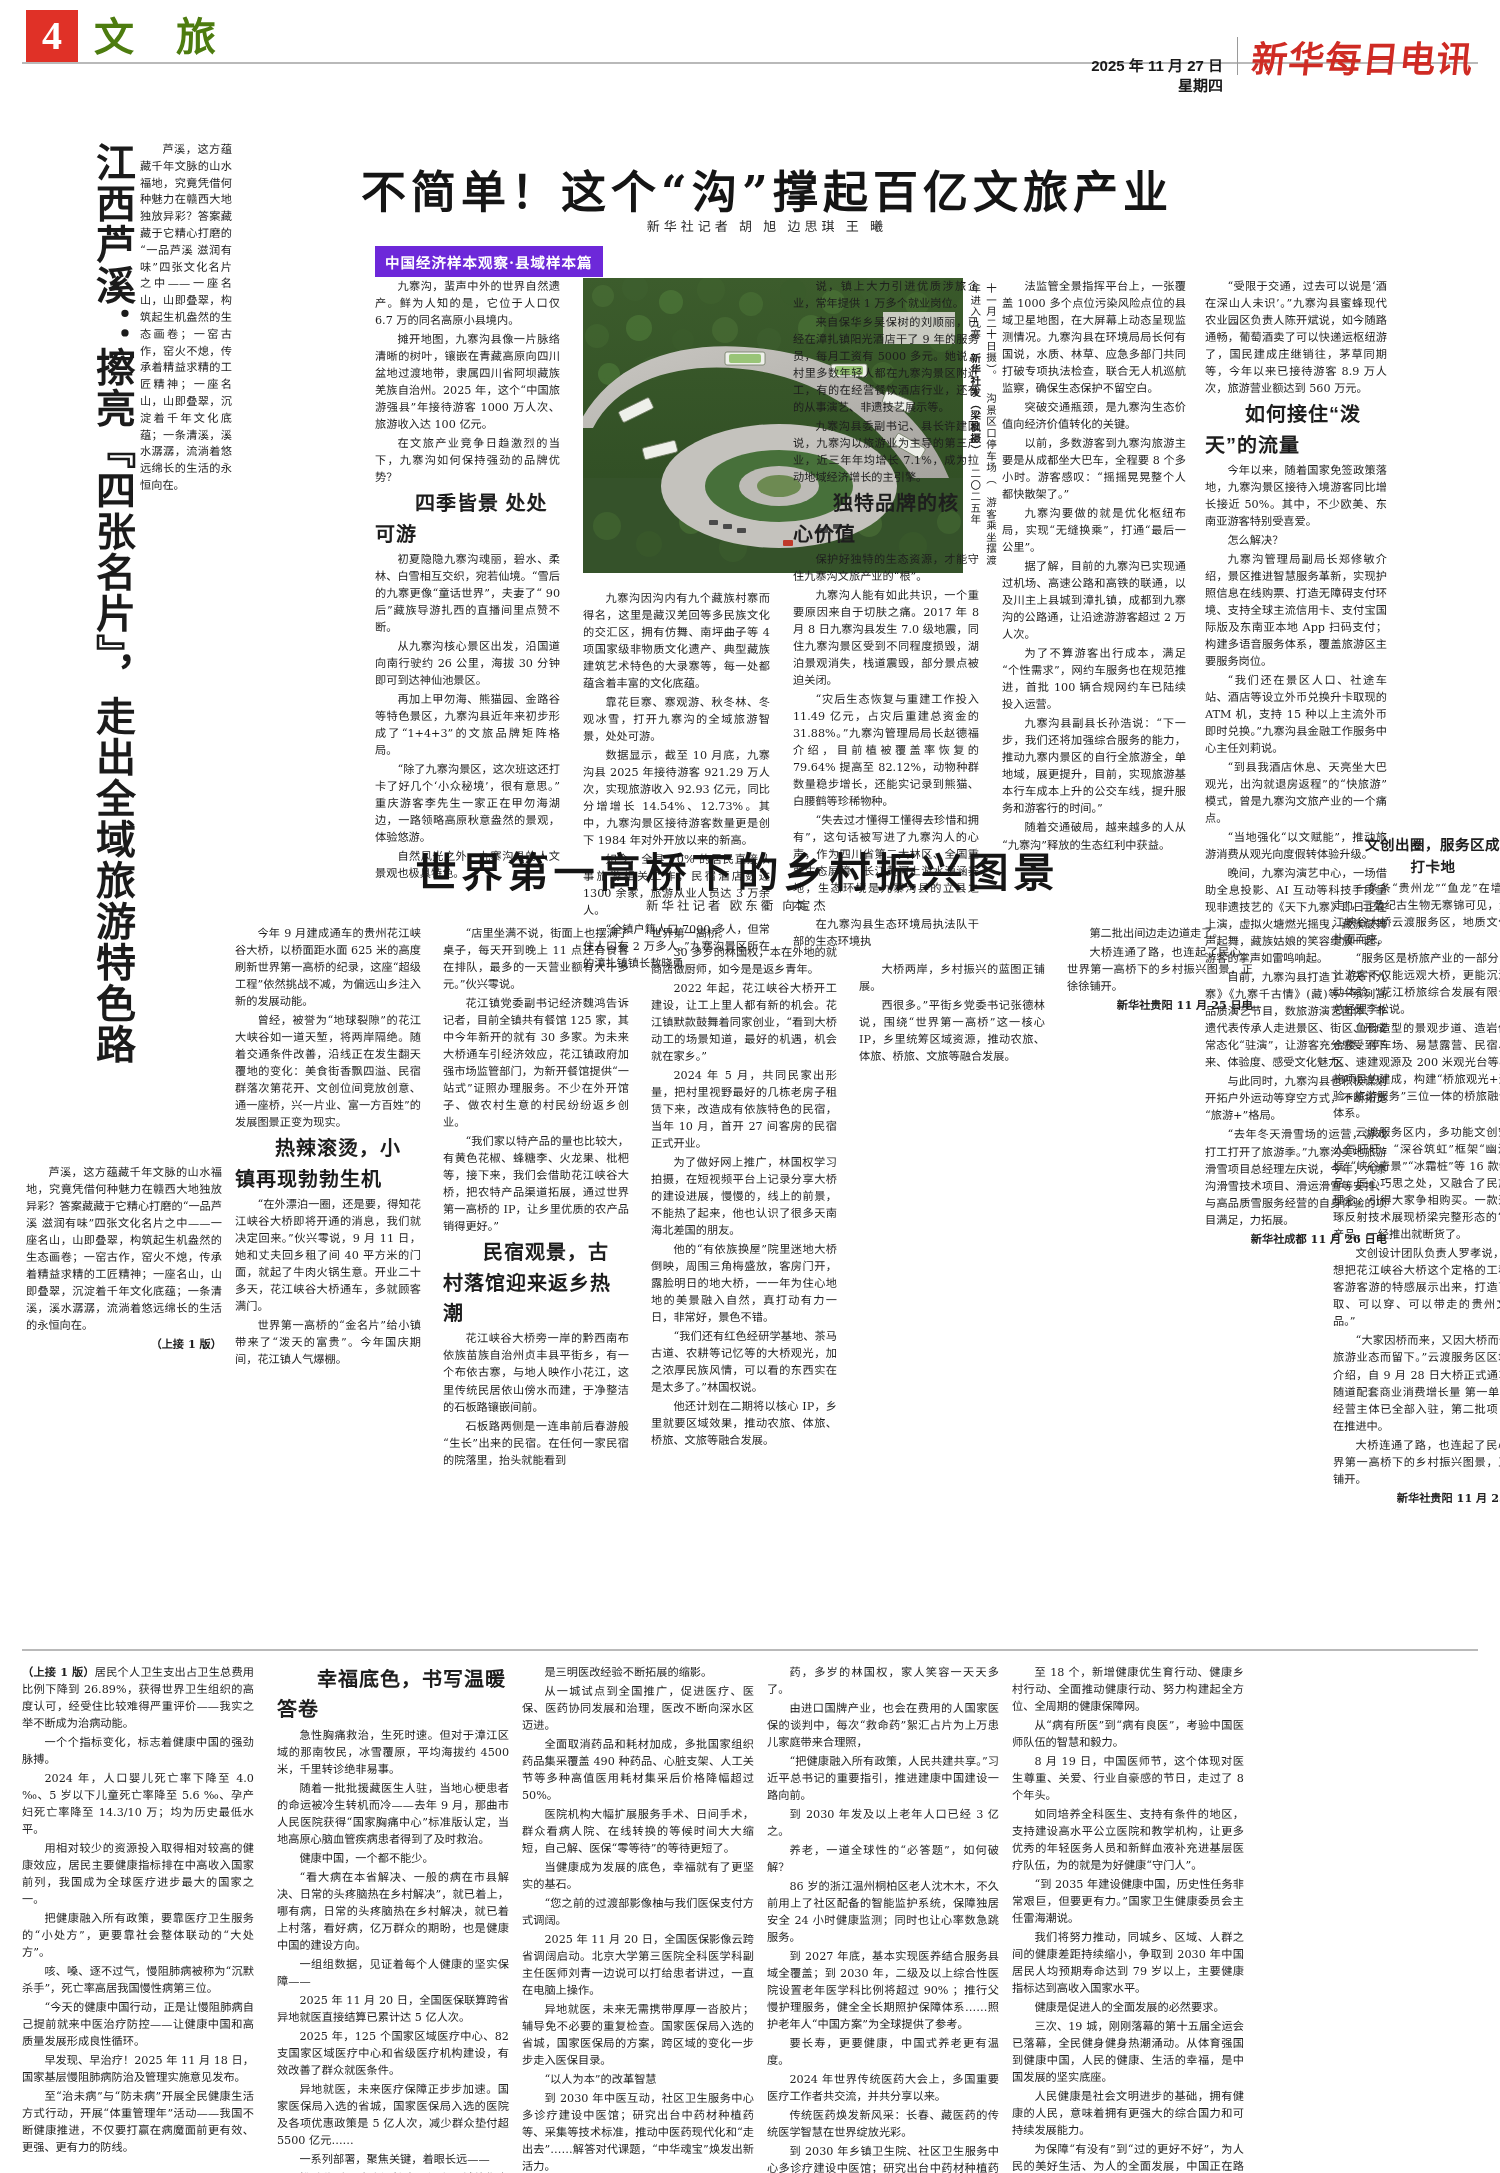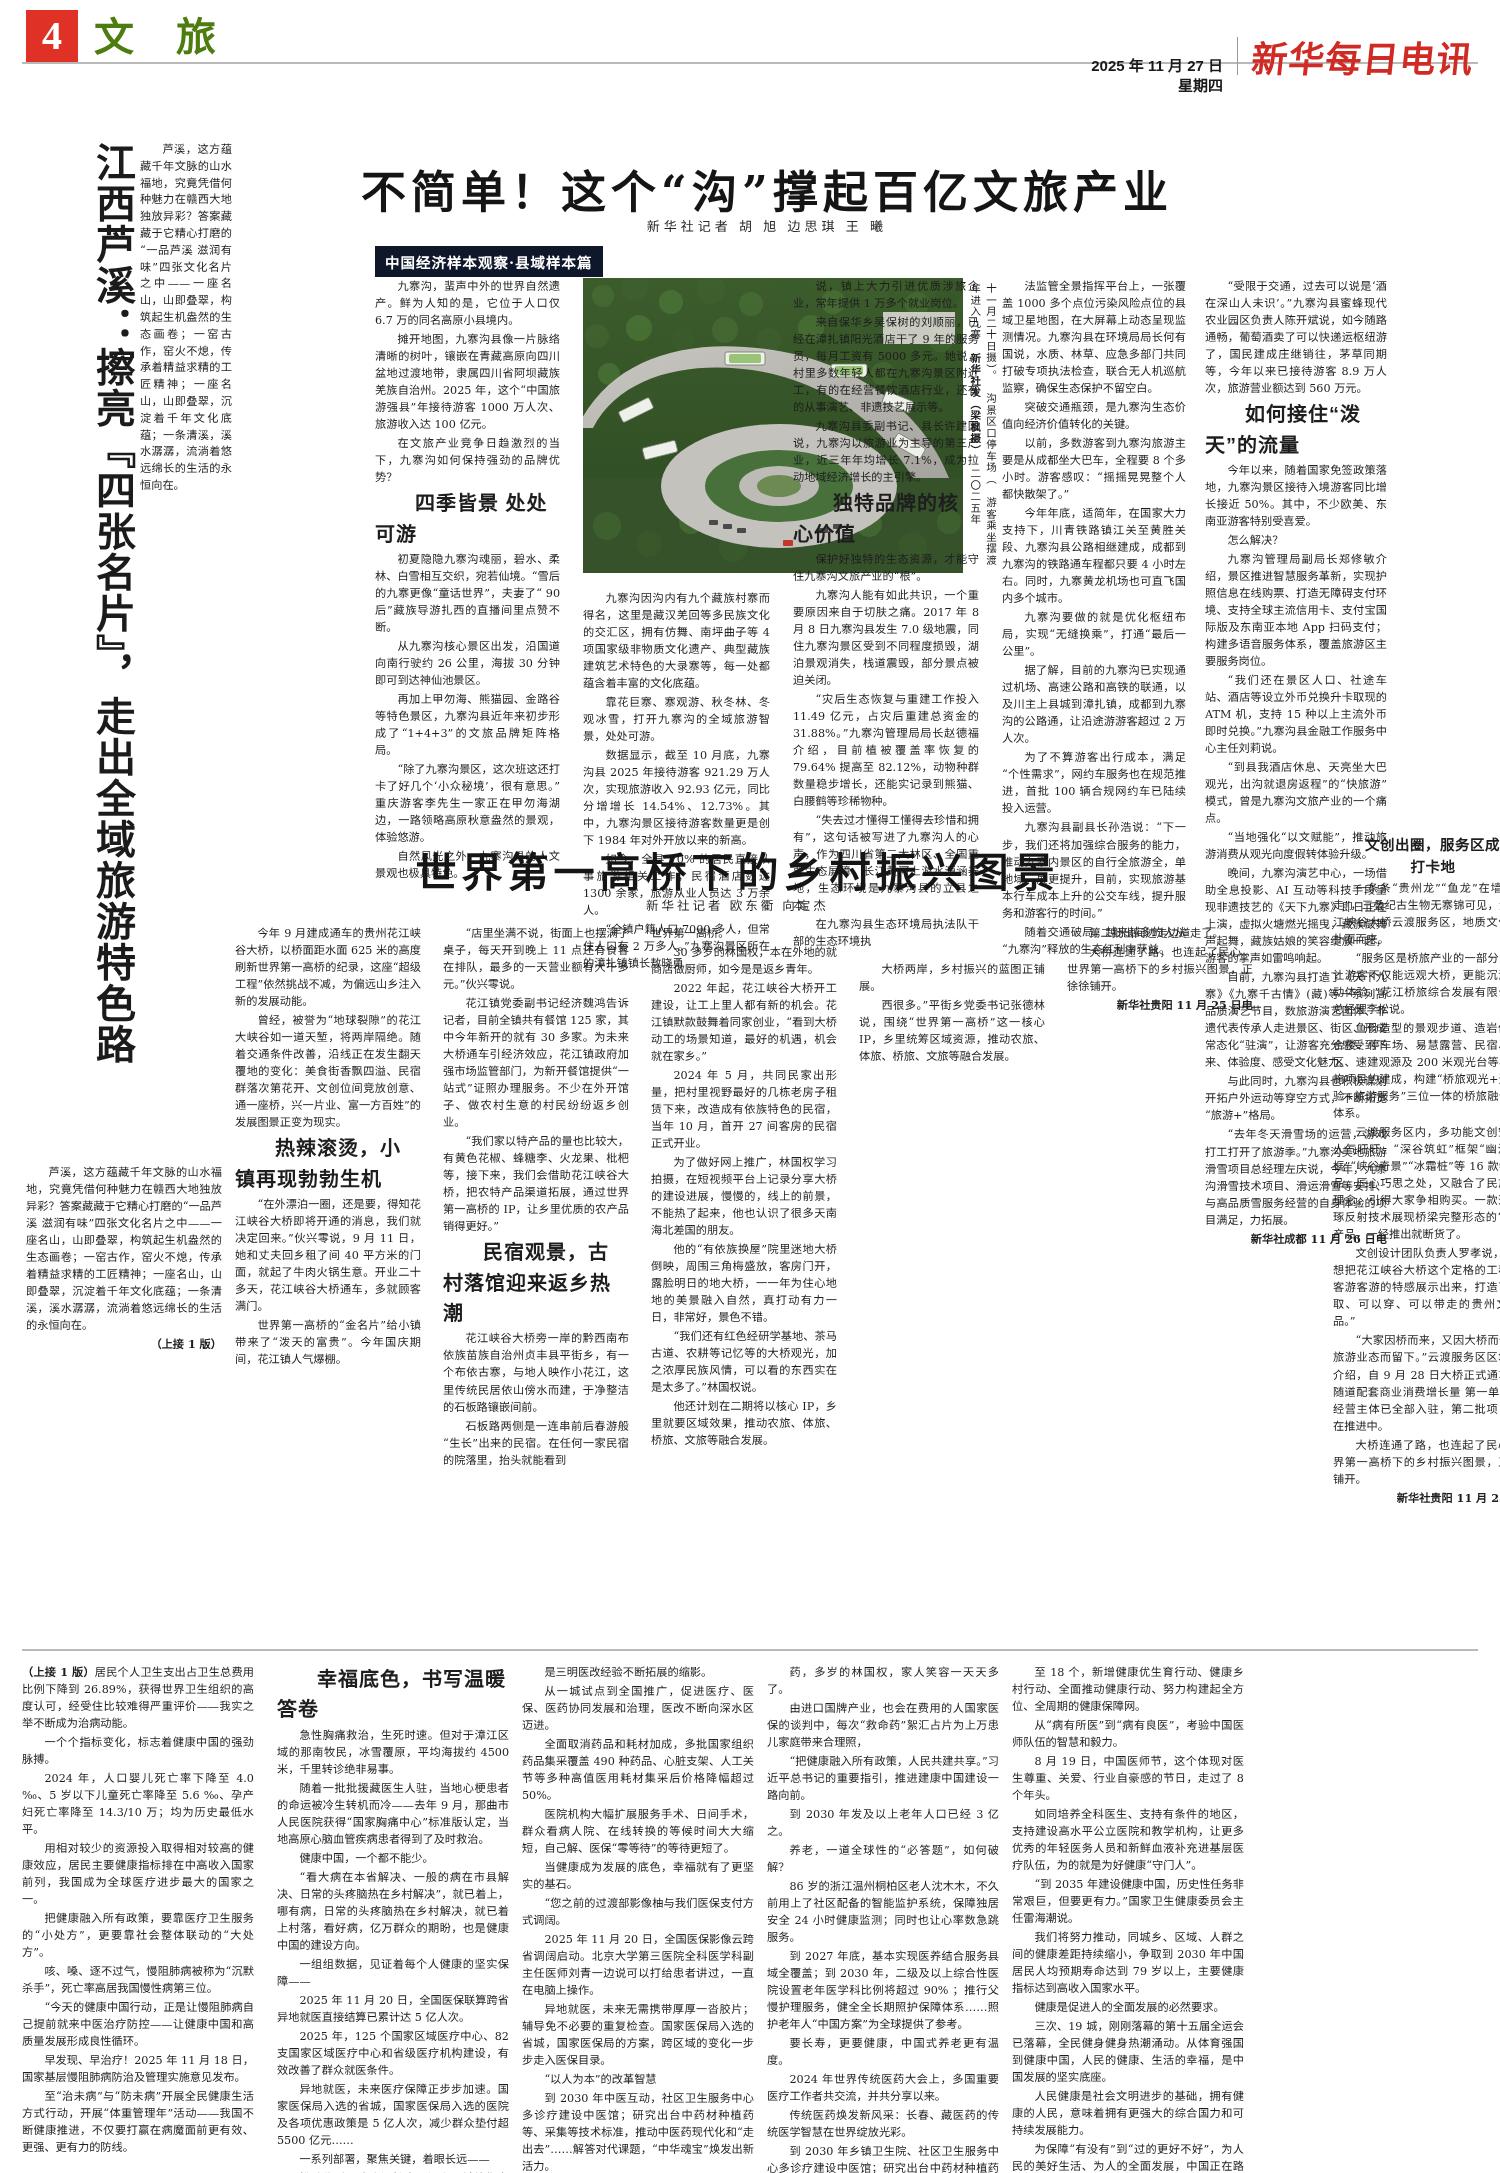--- a/index.html
+++ b/index.html
@@ -86,21 +86,21 @@
     font-family:"DejaVu Serif","Liberation Serif",serif;
     font-weight:700;font-size:45px;letter-spacing:5px;
     color:#151515;white-space:nowrap;
   }
   .a1-by{
     position:absolute;left:104px;top:78px;width:1046px;
     text-align:center;font-size:13px;letter-spacing:4px;color:#2a2a2a;
   }
   .badge{
     position:absolute;left:235px;top:108px;
-    background:#0f172a;color:#fff;font-weight:700;
+    background:#6d28d9;color:#fff;font-weight:700;
     font-size:14.5px;letter-spacing:1px;
     padding:5px 10px;white-space:nowrap;
     font-family:"DejaVu Serif","Liberation Serif",serif;
   }
   .a1-c1{position:absolute;left:235px;top:140px;width:185px;}
   .a1-c2{position:absolute;left:443px;top:140px;width:187px;}
   .a1-c3{position:absolute;left:653px;top:460px;width:186px;}
   .a1-c4{position:absolute;left:862px;top:140px;width:184px;}
   .a1-c5{position:absolute;left:1065px;top:140px;width:182px;}
 
@@ -303,21 +303,20 @@
       <p>九寨沟人能有如此共识，一个重要原因来自于切肤之痛。2017 年 8 月 8 日九寨沟县发生 7.0 级地震，同住九寨沟景区受到不同程度损毁，湖泊景观消失，栈道震毁，部分景点被迫关闭。</p>
       <p>“灾后生态恢复与重建工作投入 11.49 亿元，占灾后重建总资金的 31.88%。”九寨沟管理局局长赵德福介绍，目前植被覆盖率恢复的 79.64% 提高至 82.12%，动物种群数量稳步增长，还能实记录到熊猫、白腰鹤等珍稀物种。</p>
       <p>“失去过才懂得工懂得去珍惜和拥有”，这句话被写进了九寨沟人的心声，作为四川省第二大林区、全国重要生态屏障、长江黄河上游水源涵养地，生态环境是九寨沟县的立县之本。</p>
       <p>在九寨沟县生态环境局执法队干部的生态环境执</p>
     </div>
 
     <div class="col a1-c4">
       <p>法监管全景指挥平台上，一张覆盖 1000 多个点位污染风险点位的县域卫星地图，在大屏幕上动态呈现监测情况。九寨沟县在环境局局长何有国说，水质、林草、应急多部门共同打破专项执法检查，联合无人机巡航监察，确保生态保护不留空白。</p>
       <p>突破交通瓶颈，是九寨沟生态价值向经济价值转化的关键。</p>
       <p>以前，多数游客到九寨沟旅游主要是从成都坐大巴车，全程要 8 个多小时。游客感叹：“摇摇晃晃整个人都快散架了。”</p>
-      <p>今年年底，适简年，在国家大力支持下，川青铁路镇江关至黄胜关段、九寨沟县公路相继建成，成都到九寨沟的铁路通车程都只要 4 小时左右。同时，九寨黄龙机场也可直飞国内多个城市。</p>
       <p>九寨沟要做的就是优化枢纽布局，实现“无缝换乘”，打通“最后一公里”。</p>
       <p>据了解，目前的九寨沟已实现通过机场、高速公路和高铁的联通，以及川主上县城到漳扎镇，成都到九寨沟的公路通，让沿途游游客超过 2 万人次。</p>
       <p>为了不算游客出行成本，满足“个性需求”，网约车服务也在规范推进，首批 100 辆合规网约车已陆续投入运营。</p>
       <p>九寨沟县副县长孙浩说：“下一步，我们还将加强综合服务的能力，推动九寨内景区的自行全旅游全，单地域，展更提升，目前，实现旅游基本行车成本上升的公交车线，提升服务和游客行的时间。”</p>
       <p>随着交通破局，越来越多的人从“九寨沟”释放的生态红利中获益。</p>
     </div>
 
     <div class="col a1-c5">
       <p>“受限于交通，过去可以说是‘酒在深山人未识’。”九寨沟县蜜蜂现代农业园区负责人陈开斌说，如今随路通畅，葡萄酒卖了可以快递运枢纽游了，国民建成庄继销往，茅草同期等，今年以来已接待游客 8.9 万人次，旅游营业额达到 560 万元。</p>
       <p class="sub">如何接住“泼天”的流量</p>

